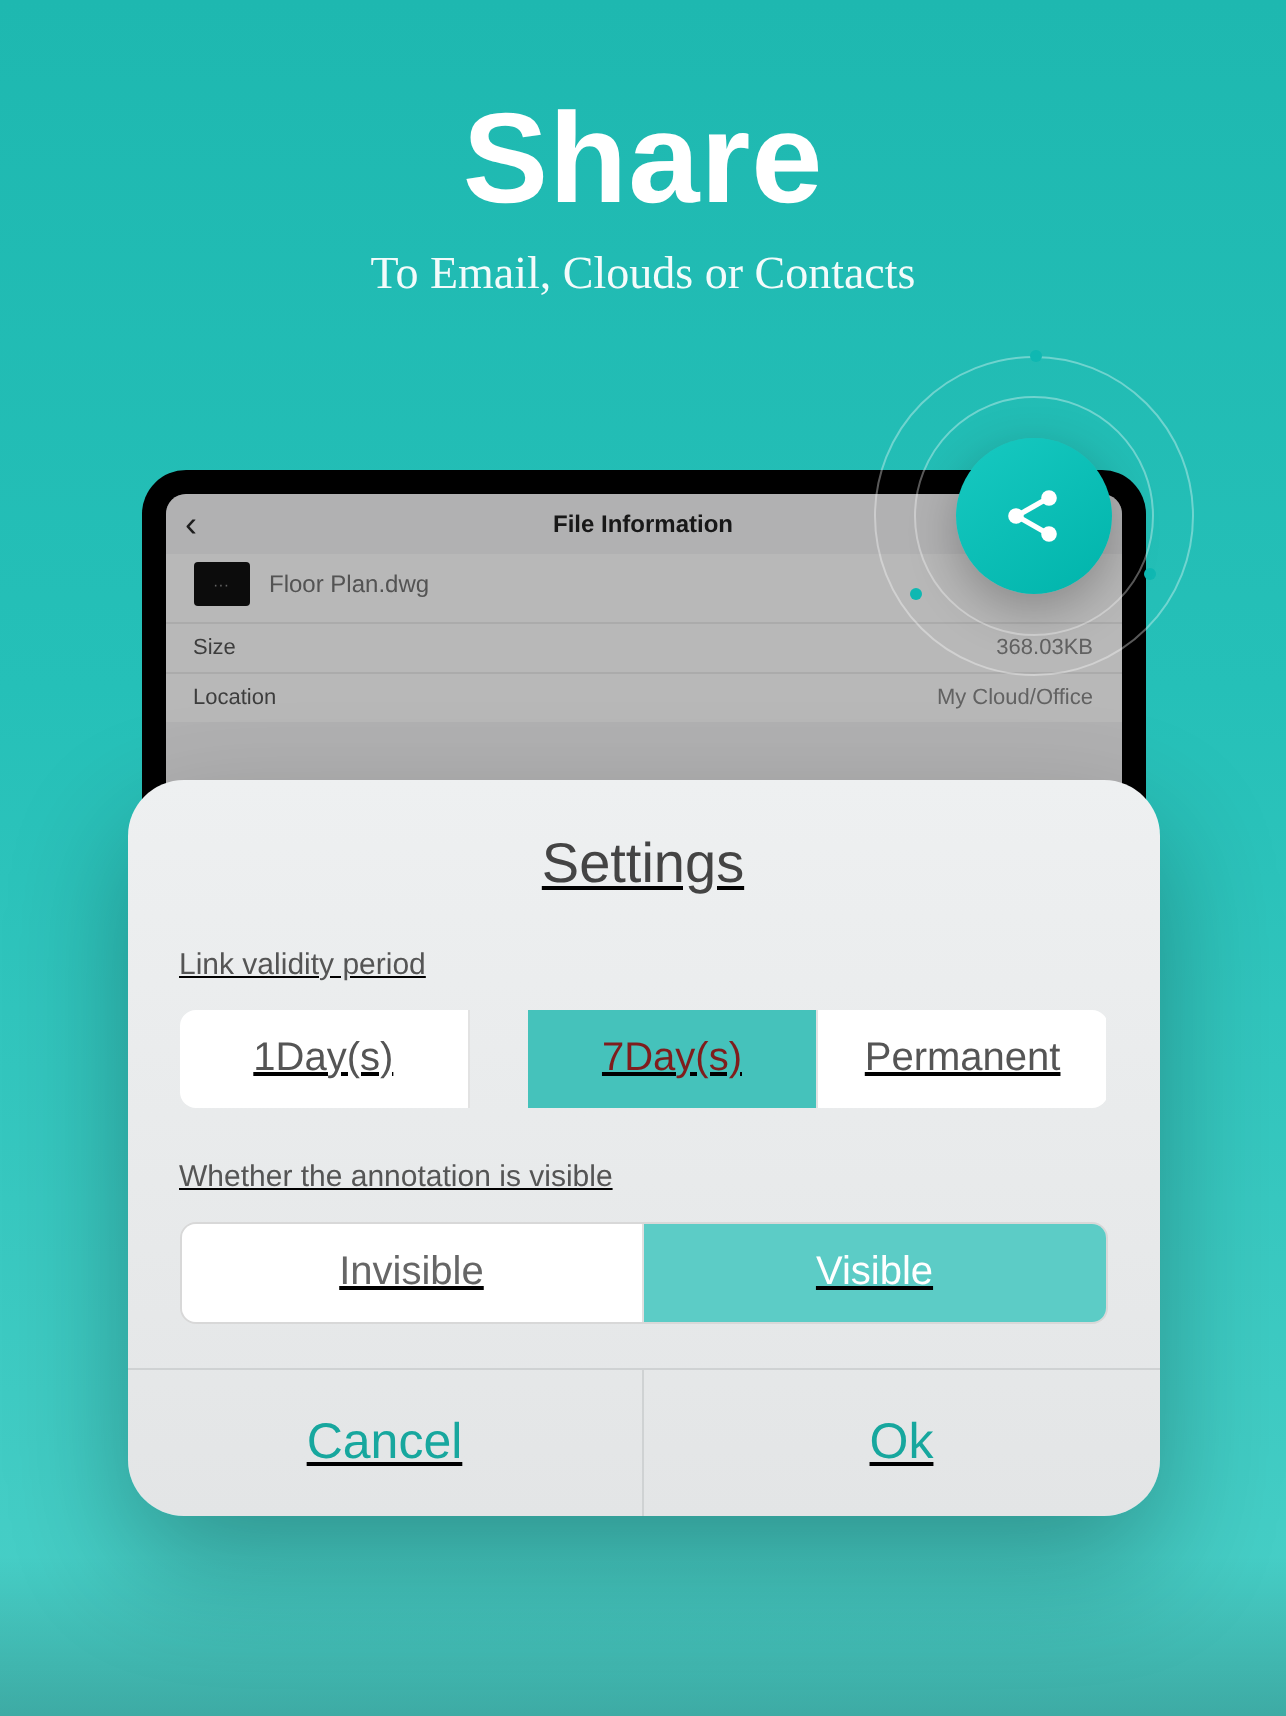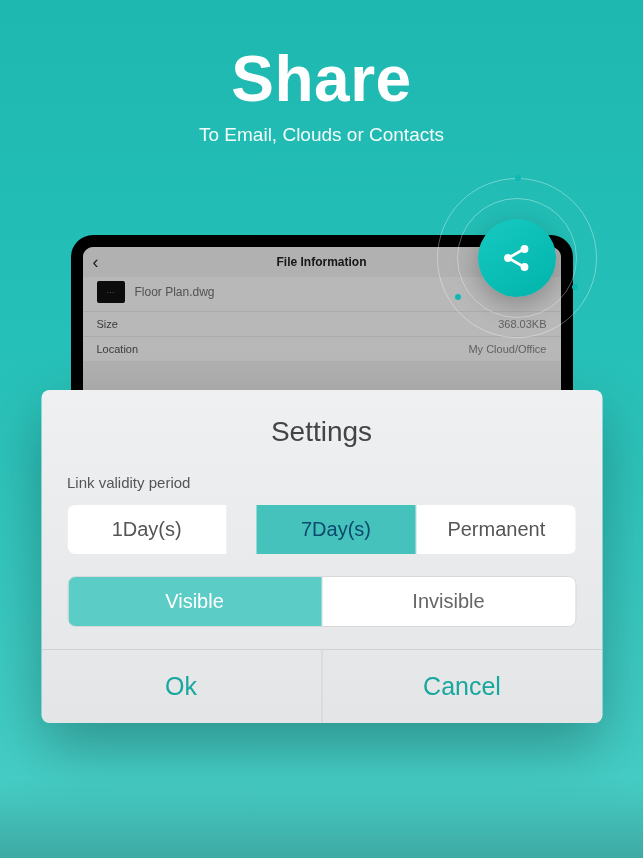--- a/index.html
+++ b/index.html
@@ -5,21 +5,21 @@
 * { margin: 0; padding: 0; box-sizing: border-box; font-family: -apple-system, BlinkMacSystemFont, "Segoe UI", Helvetica, Arial, sans-serif; }
 body {
   width: 643px;
   height: 858px;
   background: linear-gradient(180deg, #1eb8b0 0%, #25c0b8 40%, #4bd0c8 100%);
   position: relative;
   overflow: hidden;
 }
 .hero { text-align: center; padding: 42px 20px 20px; color: #fff; }
 .hero-title { font-size: 64px; font-weight: 700; letter-spacing: 0.5px; }
-.hero-sub { font-size: 19px; font-weight: 400; margin-top: 8px; opacity: 0.95; }
+.hero-sub { font-size: 23px; font-weight: 400; margin-top: 8px; opacity: 0.95; font-family: Liberation Serif, serif; }
 
 .tablet {
   position: absolute;
   top: 235px;
   left: 50%;
   transform: translateX(-50%);
   width: 502px;
   background: #000;
   border-radius: 22px;
   padding: 12px 12px 0;
@@ -74,34 +74,35 @@
   box-shadow: 0 8px 24px rgba(0,0,0,0.25);
   display:flex;align-items:center;justify-content:center;
 }
 .share-btn svg { width: 36px; height: 36px; }
 
 .modal {
   position: absolute;
   left: 50%;
   top: 390px;
   transform: translateX(-50%);
-  width: 561px;
+  width: 516px;
   background: linear-gradient(180deg, #eef0f1, #e3e5e6);
-  border-radius: 8px;
+  border-radius: 28px;
   box-shadow: 0 24px 60px rgba(0,0,0,0.28);
   z-index: 30;
   overflow: hidden;
+  text-decoration: underline;
 }
 .modal-title { text-align: center; font-size: 28px; color: #444; padding: 26px 0 22px; }
 .section-label { font-size: 15px; color: #555; padding: 4px 26px 14px; }
 
 .seg { display: flex; margin: 0 26px 22px; border-radius: 8px; overflow: hidden; }
 .seg-3 .seg-item { flex: 1; text-align: center; padding: 13px 0; font-size: 20px; background: #fff; color: #555; border-right: 1px solid #e2e2e2; }
 .seg-3 .seg-item:last-child { border-right: none; }
-.seg-3 .seg-item.active { background: #45c2bb; color: #0c4a6e; margin-left: 29px; }
+.seg-3 .seg-item.active { background: #45c2bb; color: #7f1d1d; margin-left: 29px; }
 
 .seg-2 { border: 1px solid #d8d8d8; }
 .seg-2 .seg-item { flex: 1; text-align: center; padding: 13px 0; font-size: 20px; background: #fff; color: #666; border-right: 1px solid #e0e0e0; }
 .seg-2 .seg-item:last-child { border-right: none; }
 .seg-2 .seg-item.active { background: #5cccc6; color: #fff; }
 
 .modal-actions { display: flex; border-top: 1px solid #cfd2d3; margin-top: 10px; }
 .modal-actions .act { flex: 1; text-align: center; padding: 22px 0; font-size: 25px; color: #17a79e; }
 .modal-actions .act:first-child { border-right: 1px solid #cfd2d3; }
 
@@ -164,24 +165,25 @@
 <div class="modal">
   <div class="modal-title">Settings</div>
 
   <div class="section-label">Link validity period</div>
   <div class="seg seg-3">
     <div class="seg-item">1Day(s)</div>
     <div class="seg-item active">7Day(s)</div>
     <div class="seg-item">Permanent</div>
   </div>
 
+  <div class="section-label">Whether the annotation is visible</div>
   <div class="seg seg-2">
+    <div class="seg-item">Invisible</div>
     <div class="seg-item active">Visible</div>
-    <div class="seg-item">Invisible</div>
   </div>
 
   <div class="modal-actions">
+    <div class="act">Cancel</div>
     <div class="act">Ok</div>
-    <div class="act">Cancel</div>
   </div>
 </div>
 
 <div class="device-shadow"></div>
 
 </body></html>

